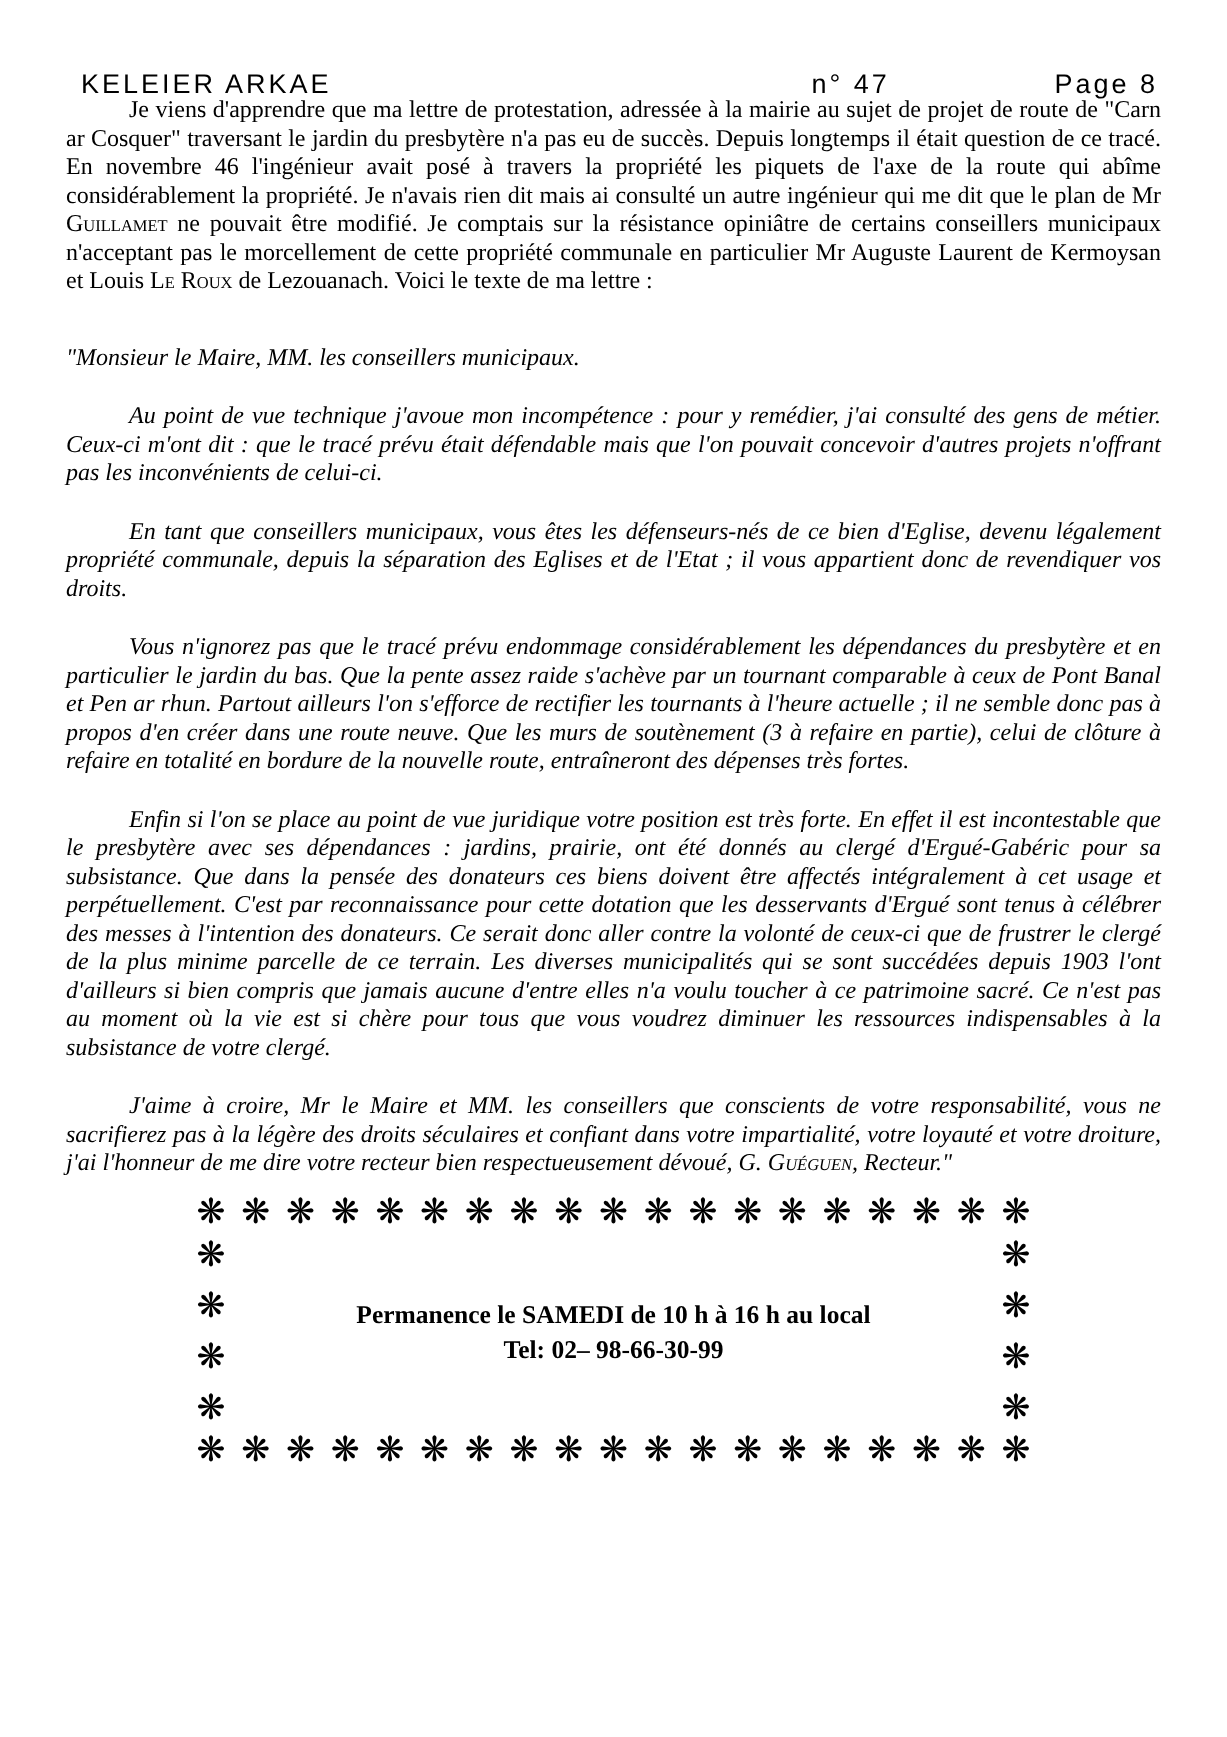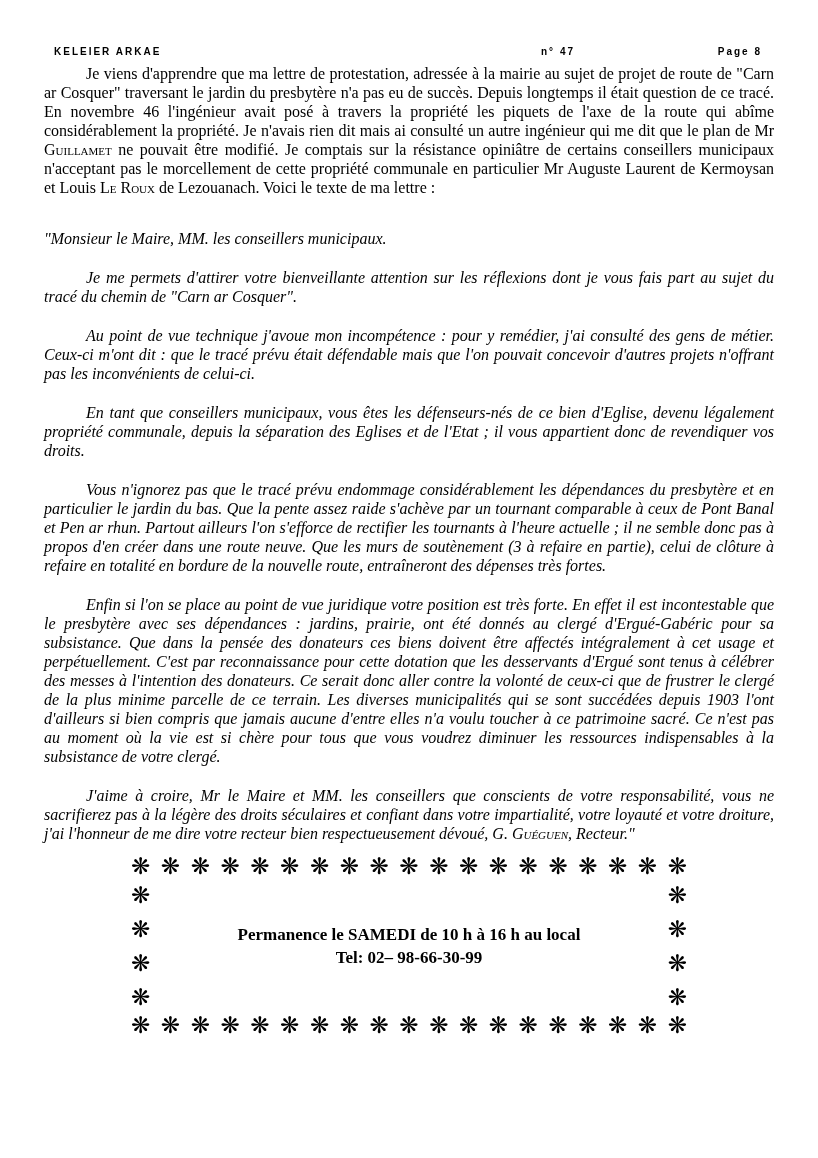--- a/index.html
+++ b/index.html
@@ -3,24 +3,24 @@
 <meta charset="utf-8">
 <style>
   html,body{margin:0;padding:0;background:#ffffff;color:#000;}
   .page{
     width:818px;height:1158px;box-sizing:border-box;
     padding:46px 44px 0 44px;overflow:hidden;background:#fff;
     font-family:"Liberation Serif", serif;
   }
   .header{position:relative;height:18px;
     font-family:"Liberation Sans", sans-serif;
-    font-size:10px;letter-spacing:2px;white-space:nowrap;font-weight:bold;}
+    font-size:18px;letter-spacing:2px;white-space:nowrap;}
   .h-left{position:absolute;left:10px;top:0;}
   .h-mid{position:absolute;left:497px;top:0;}
-  .h-right{position:absolute;right:12px;top:0;text-align:right;}
+  .h-right{position:absolute;right:2px;top:0;text-align:right;}
   .article{}
   .para{margin:0;text-align:justify;font-size:16px;line-height:19px;}
   .style-roman{text-indent:42px;}
   .style-open{font-style:italic;margin-top:32px;text-align:left;}
   .style-letter{font-style:italic;text-indent:42px;margin-top:20px;}
   .sc{font-variant:small-caps;}
   .contact-box{width:556px;margin:12px auto 0 auto;}
   .b-row{display:flex;justify-content:space-between;
     font-family:"DejaVu Sans", sans-serif;font-size:23px;line-height:1;}
   .b-mid{display:flex;justify-content:space-between;min-height:136px;}
@@ -36,21 +36,20 @@
 
   <div class="header">
     <span class="h-left">KELEIER ARKAE</span>
     <span class="h-mid">n° 47</span>
     <span class="h-right">Page 8</span>
   </div>
 
   <div class="article">
       <p class="para style-roman"><span>Je viens d'apprendre que  ma lettre de protestation, adressée à la mairie au sujet de projet de route de "Carn ar Cosquer" traversant le jardin du presbytère n'a pas eu de succès. Depuis longtemps il était question de ce tracé. En novembre 46 l'ingénieur avait posé à travers la propriété les piquets de l'axe de la route qui abîme considérablement la propriété. Je n'avais rien dit mais ai consulté un autre ingénieur qui me dit que le plan de Mr </span><span class="sc">Guillamet</span><span> ne pouvait être modifié. Je comptais sur la résistance opiniâtre de certains conseillers municipaux n'acceptant pas le morcellement de cette propriété communale en particulier Mr Auguste Laurent de Kermoysan et Louis </span><span class="sc">Le Roux</span><span> de Lezouanach. Voici le texte de ma lettre :</span></p>
       <p class="para style-open"><span>"Monsieur le Maire, MM. les conseillers municipaux.</span></p>
-      <p class="para style-letter"><span>Je me permets d'attirer votre bienveillante attention sur les réflexions dont je vous fais part au sujet du tracé du chemin de "Carn ar Cosquer".</span></p>
       <p class="para style-letter"><span>Au point de vue technique j'avoue mon incompétence : pour y remédier, j'ai consulté des gens de métier. Ceux-ci m'ont dit : que le tracé prévu était défendable mais que l'on pouvait concevoir d'autres projets n'offrant pas les inconvénients de celui-ci.</span></p>
       <p class="para style-letter"><span>En tant que conseillers municipaux, vous êtes les défenseurs-nés de ce bien d'Eglise, devenu légalement propriété communale, depuis la séparation des Eglises et de l'Etat ; il vous appartient donc de revendiquer vos droits.</span></p>
       <p class="para style-letter"><span>Vous n'ignorez pas que le tracé prévu endommage considérablement les dépendances du presbytère et en particulier le jardin du bas. Que la pente assez raide s'achève par un tournant comparable à ceux de Pont Banal et Pen ar rhun. Partout ailleurs l'on s'efforce de rectifier les tournants à l'heure actuelle ; il ne semble donc pas à propos d'en créer dans une route neuve. Que les murs de soutènement (3 à refaire en partie), celui de clôture à refaire en totalité en bordure de la nouvelle route, entraîneront des dépenses très fortes.</span></p>
       <p class="para style-letter"><span>Enfin si l'on se place au point de vue juridique votre position est très forte. En effet il est incontestable que le presbytère avec ses dépendances : jardins, prairie, ont été donnés au clergé d'Ergué-Gabéric pour sa subsistance. Que dans la pensée des donateurs ces biens doivent être affectés intégralement à cet usage et perpétuellement. C'est par reconnaissance pour cette dotation que les desservants d'Ergué sont tenus à célébrer des messes à l'intention des donateurs. Ce serait donc aller contre la volonté de ceux-ci que de frustrer le clergé de la plus minime parcelle de ce terrain. Les diverses municipalités qui se sont succédées depuis 1903 l'ont d'ailleurs si bien compris que jamais aucune d'entre elles n'a voulu toucher à ce patrimoine sacré. Ce n'est pas au moment où la vie est si chère pour tous  que vous voudrez diminuer les ressources indispensables à la subsistance de votre clergé.</span></p>
       <p class="para style-letter"><span>J'aime à croire, Mr le Maire et MM. les conseillers que conscients de votre responsabilité, vous ne sacrifierez pas à la légère des droits séculaires et confiant dans votre impartialité, votre loyauté et votre droiture, j'ai l'honneur de me dire votre recteur bien respectueusement dévoué, G. </span><span class="sc">Guéguen</span><span>, Recteur."</span></p>
     </div>
 
   <div class="contact-box">
     <div class="b-row">
         <span>❋</span>

